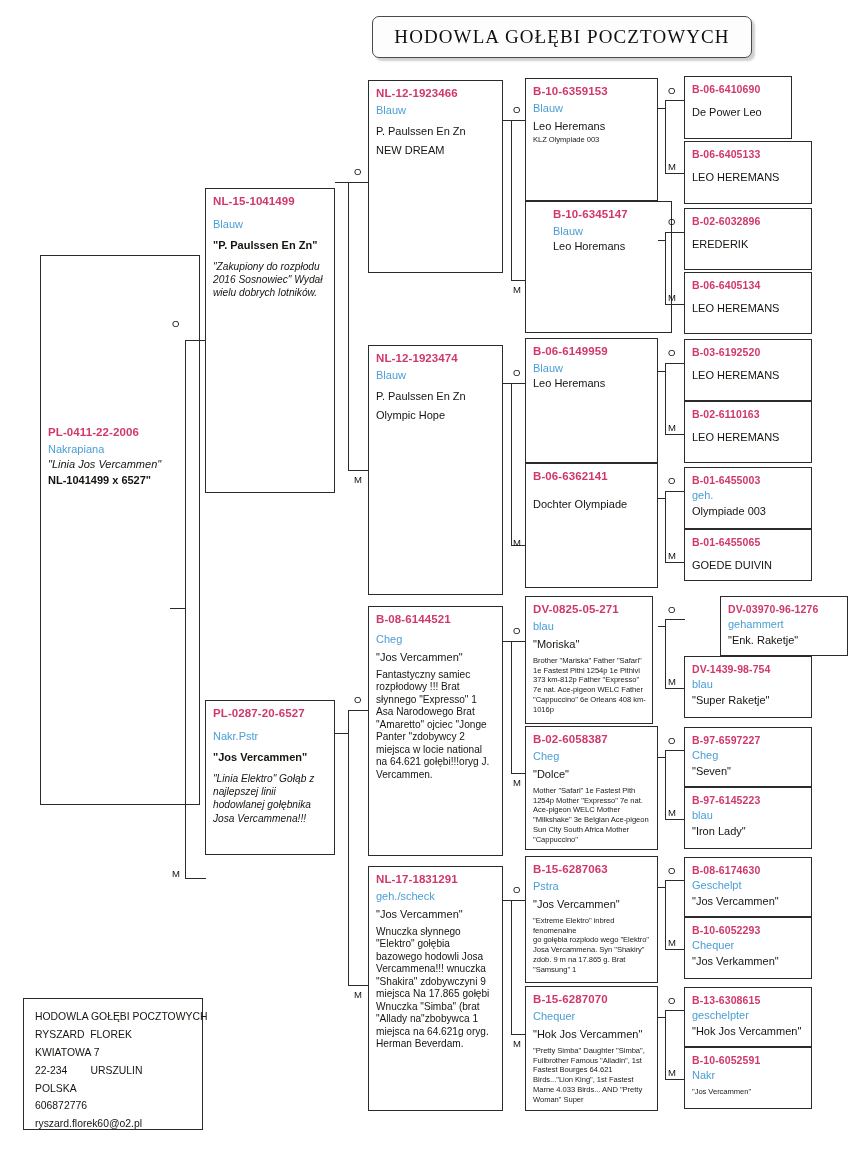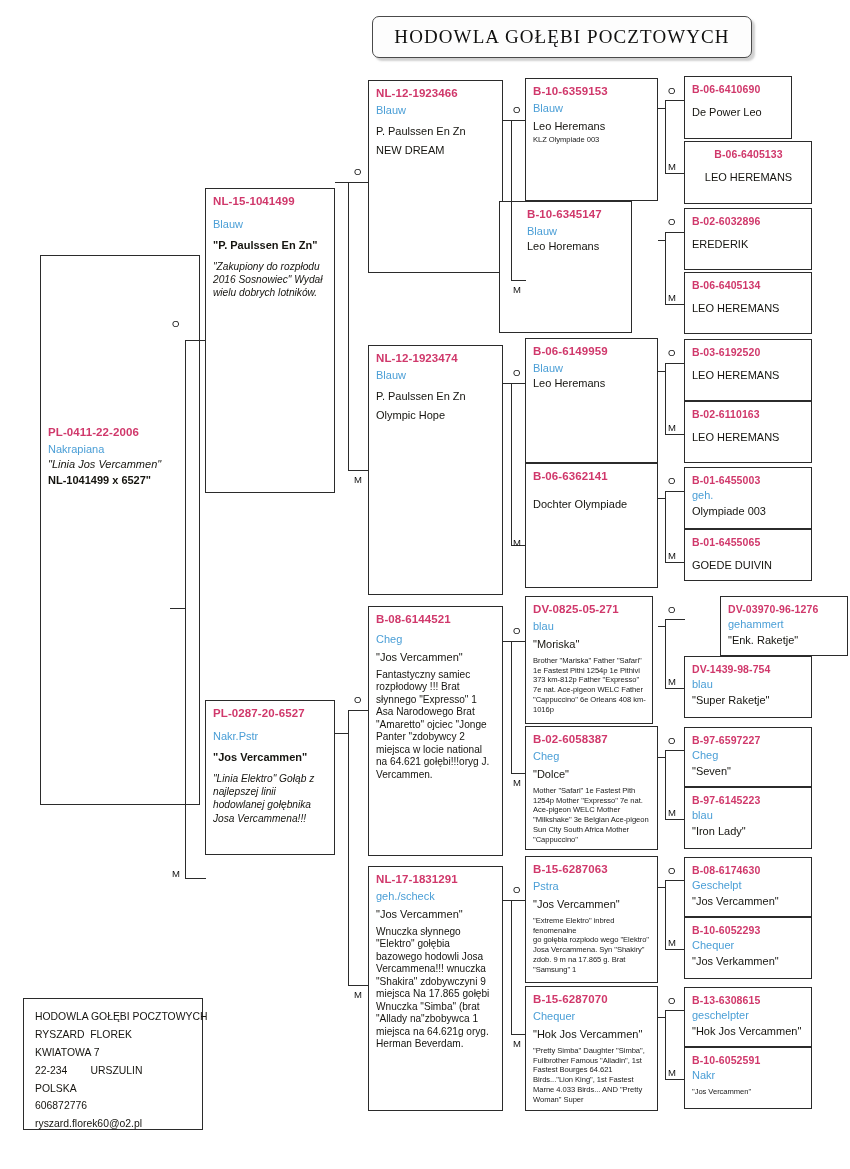--- a/index.html
+++ b/index.html
@@ -175,21 +175,21 @@
   <div class="mark" style="left:354px; top:989px;">M</div>
 
   <div class="pbox" style="left:525px; top:78px; width:133px; height:123px;">
     <div class="ring">B-10-6359153</div>
     <div class="color">Blauw</div>
     <div class="gap3"></div>
     <div class="owner">Leo Heremans</div>
     <div class="tiny">KLZ Olympiade 003</div>
   </div>
 
-  <div class="pbox" style="left:499px; top:201px; width:133px; height:132px;padding-left:27px;">
+  <div class="pbox" style="left:525px; top:201px; width:147px; height:132px;padding-left:27px;">
     <div class="ring">B-10-6345147</div>
     <div class="color">Blauw</div>
     <div class="owner">Leo  Horemans</div>
   </div>
 
   <div class="pbox" style="left:525px; top:338px; width:133px; height:125px;">
     <div class="ring">B-06-6149959</div>
     <div class="color">Blauw</div>
     <div class="owner">Leo  Heremans</div>
   </div>
@@ -265,21 +265,21 @@
   <div class="hline" style="left:511px; top:1034px; width:15px;"></div>
   <div class="mark" style="left:513px; top:884px;">O</div>
   <div class="mark" style="left:513px; top:1038px;">M</div>
 
   <div class="pbox" style="left:684px; top:76px; width:108px; height:63px;">
     <div class="ring sm">B-06-6410690</div>
     <div class="gap6"></div>
       <div class="gap3"></div>
     <div class="owner">De Power Leo</div>
   </div>
-  <div class="pbox" style="left:684px; top:141px; width:128px; height:63px;text-align:center;">
+  <div class="pbox" style="left:684px; top:141px; width:128px; height:63px;">
     <div class="ring sm">B-06-6405133</div>
     <div class="gap6"></div>
       <div class="gap3"></div>
     <div class="owner">LEO  HEREMANS</div>
   </div>
   <div class="pbox" style="left:684px; top:208px; width:128px; height:62px;">
     <div class="ring sm">B-02-6032896</div>
     <div class="gap6"></div>
       <div class="gap3"></div>
     <div class="owner">EREDERIK</div>

